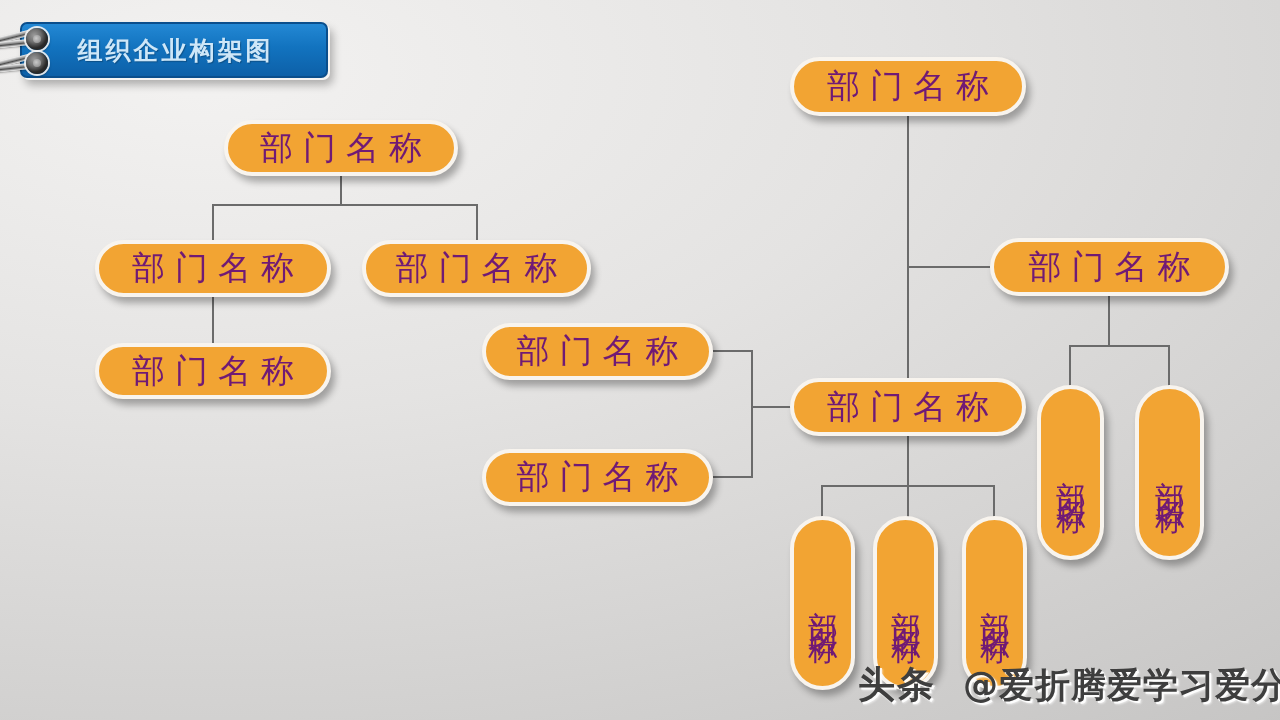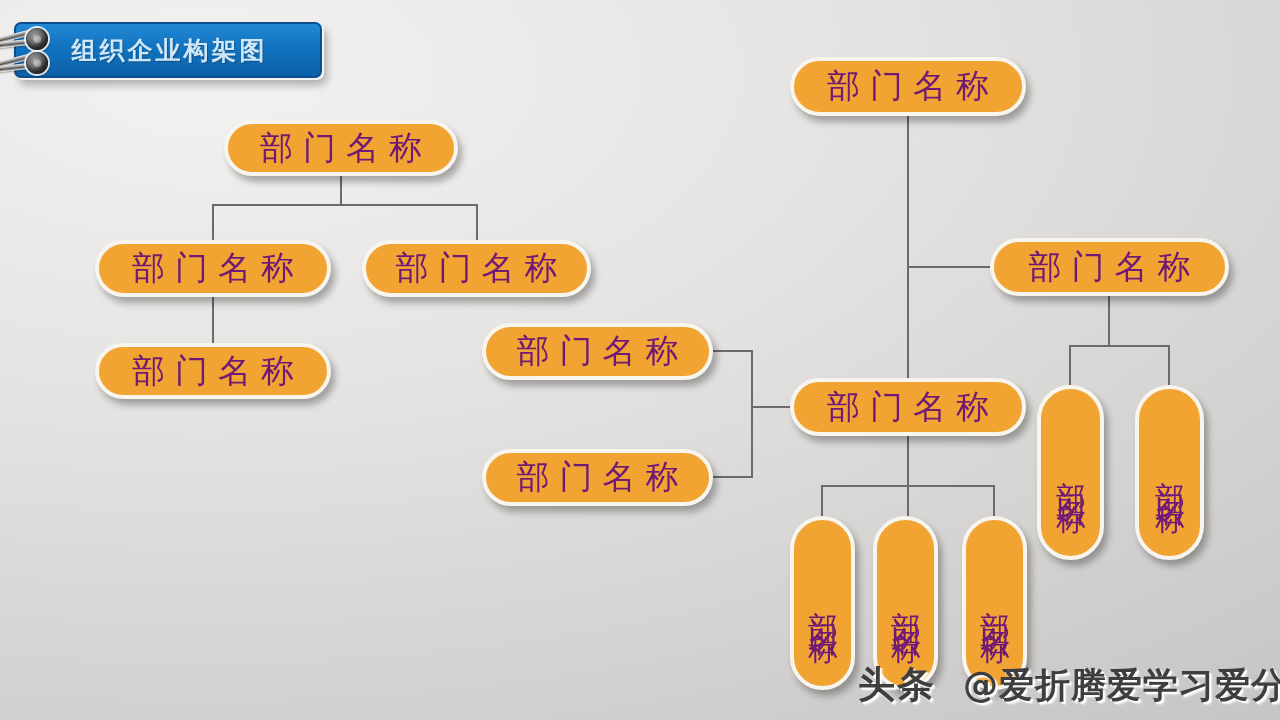--- a/index.html
+++ b/index.html
@@ -3,21 +3,21 @@
 <meta charset="utf-8">
 <style>
   html,body{margin:0;padding:0;}
   .stage{
     position:relative;width:1280px;height:720px;overflow:hidden;
     background:radial-gradient(140% 125% at 16% 10%, #f3f2f1 0%, #e4e3e2 38%, #d4d3d2 68%, #c3c2c1 100%);
     font-family:"DejaVu Sans","Liberation Sans",sans-serif;
   }
   
   .banner{
-    position:absolute;left:14px;top:22px;width:308px;height:56px;
+    position:absolute;left:20px;top:22px;width:308px;height:56px;
     background:linear-gradient(180deg,#2388d4 0%,var(--banner-blue) 45%,#0d60a8 100%);
     border:2px solid #0a4e8c;border-radius:7px;box-sizing:border-box;
     box-shadow:2px 2px 0 rgba(255,255,255,.85), 5px 7px 9px rgba(0,0,0,.28);
     display:flex;align-items:center;justify-content:center;z-index:5;
   }
   .banner-title{
     color:var(--banner-text);font-size:25px;font-weight:bold;letter-spacing:3px;text-indent:3px;
     text-shadow:1px 1px 1px rgba(0,0,0,.25);white-space:nowrap;
   }
   .wire{

